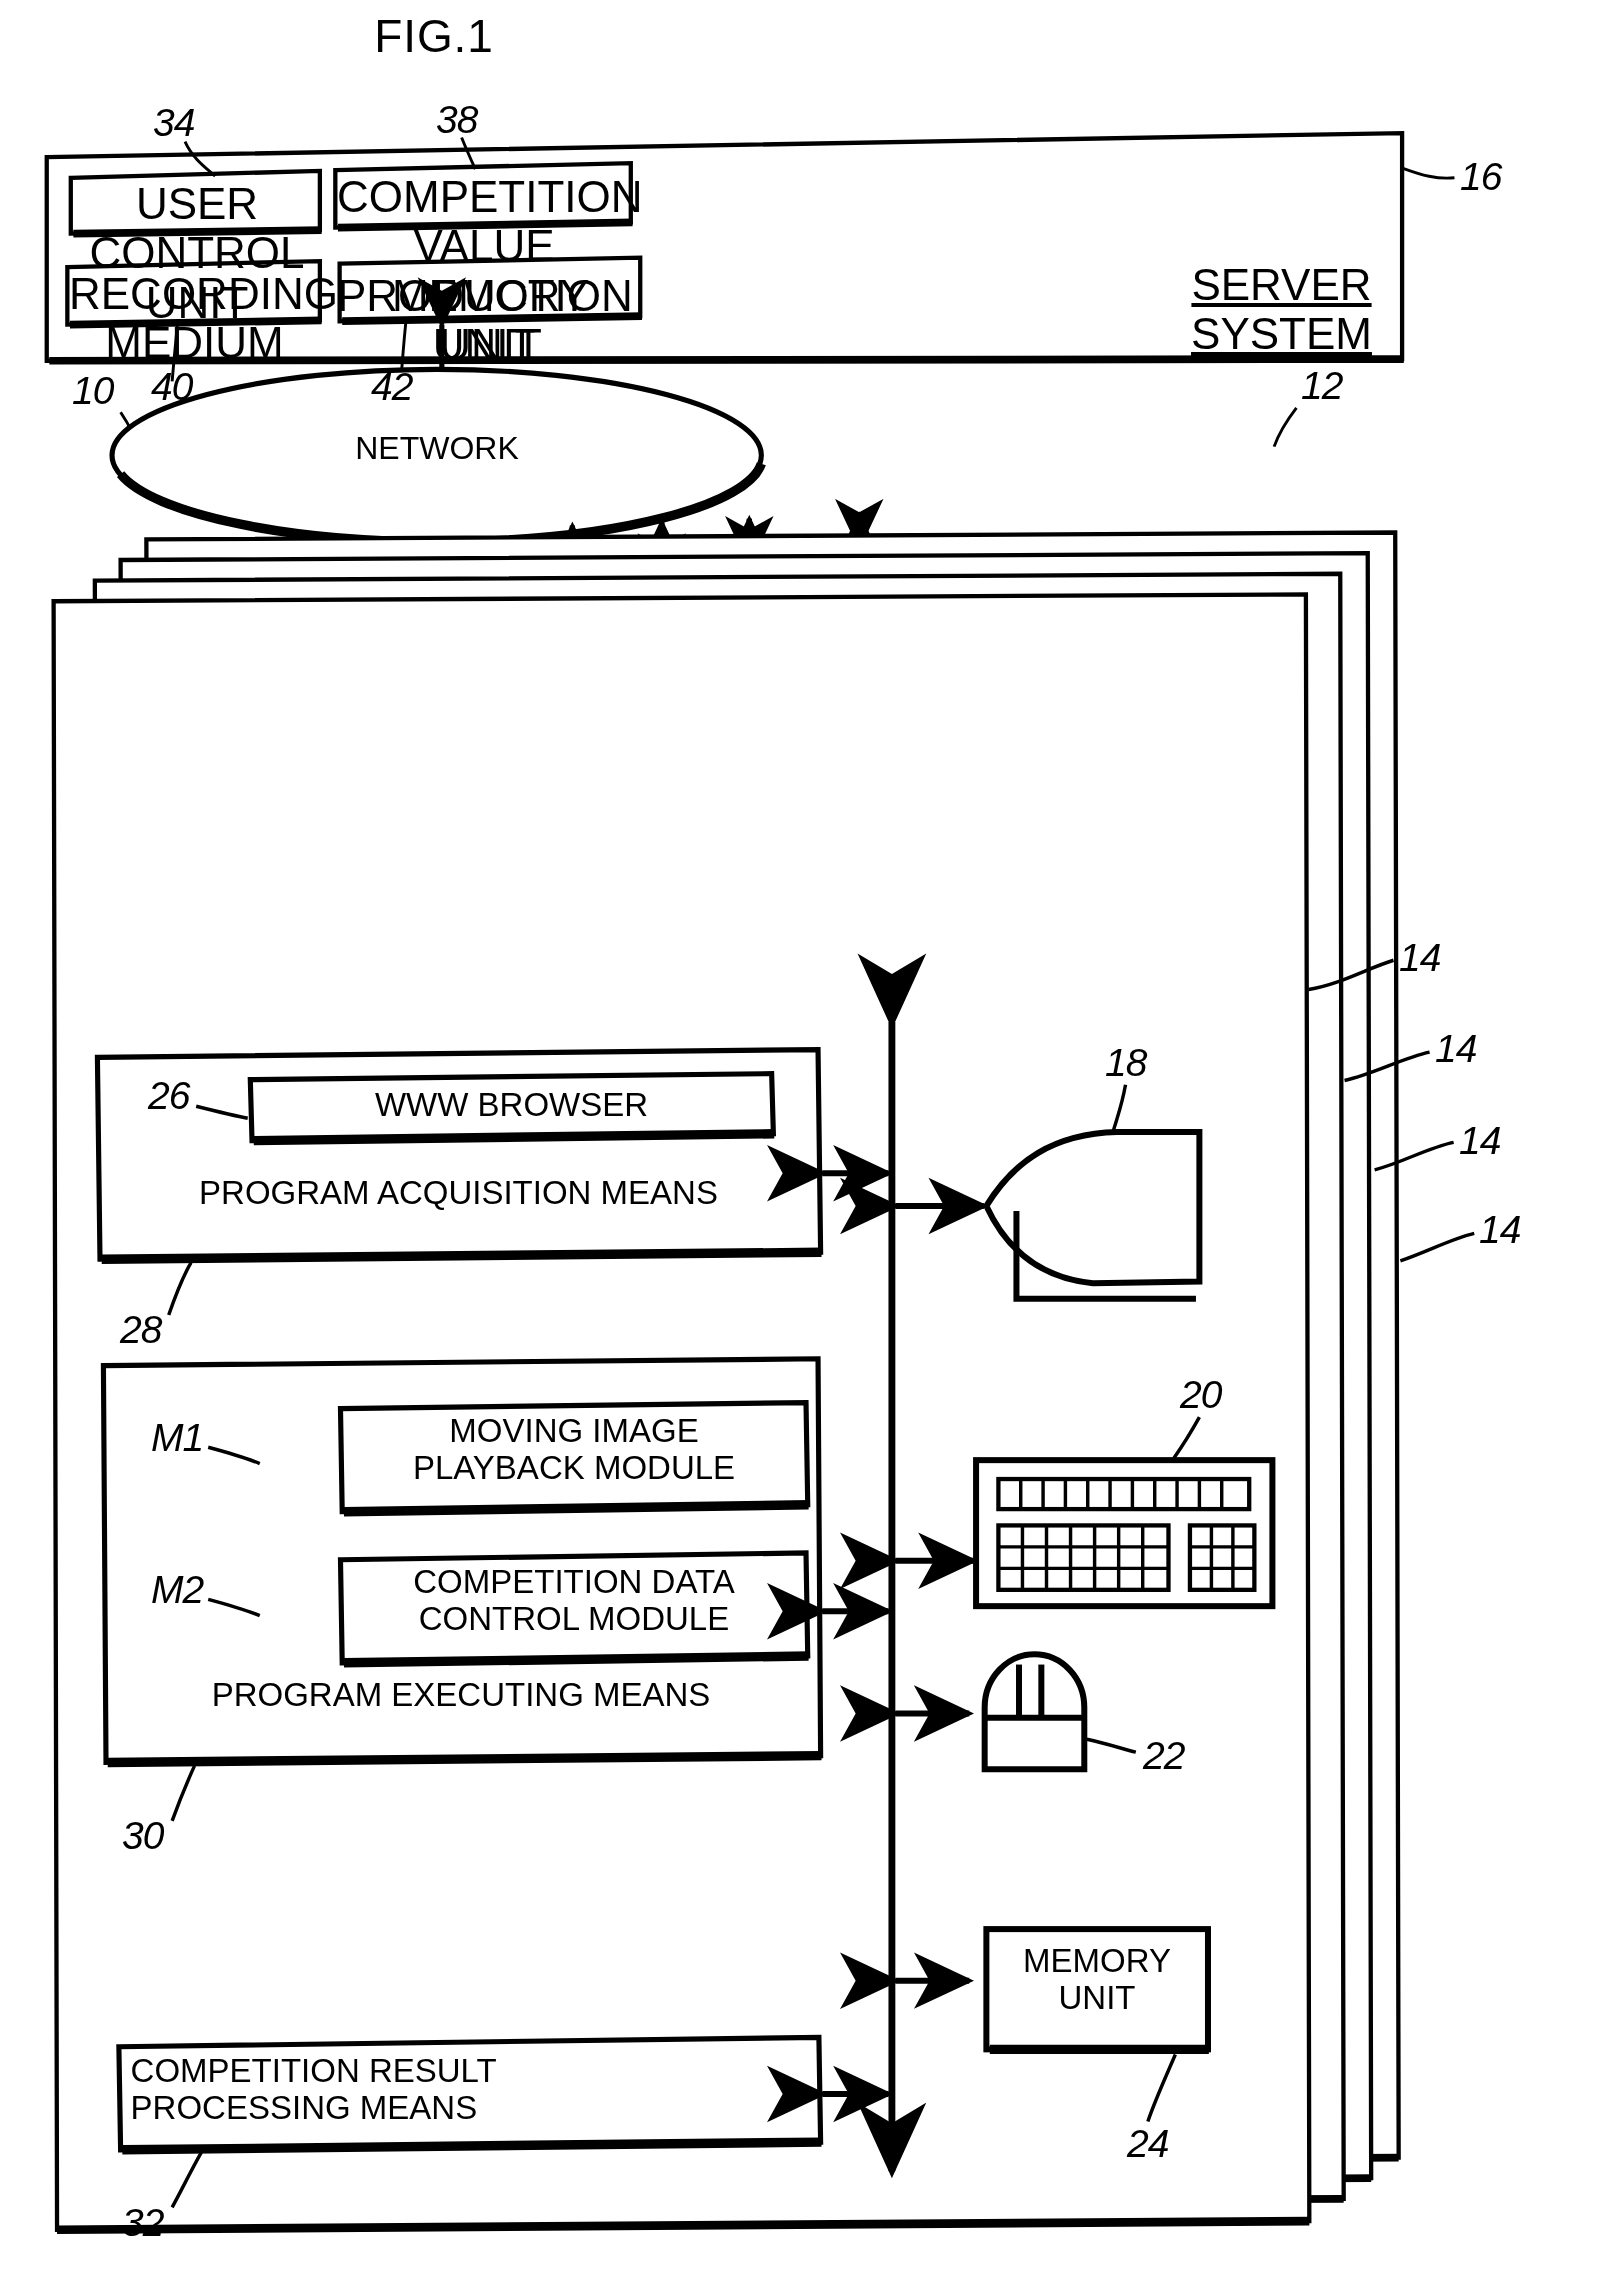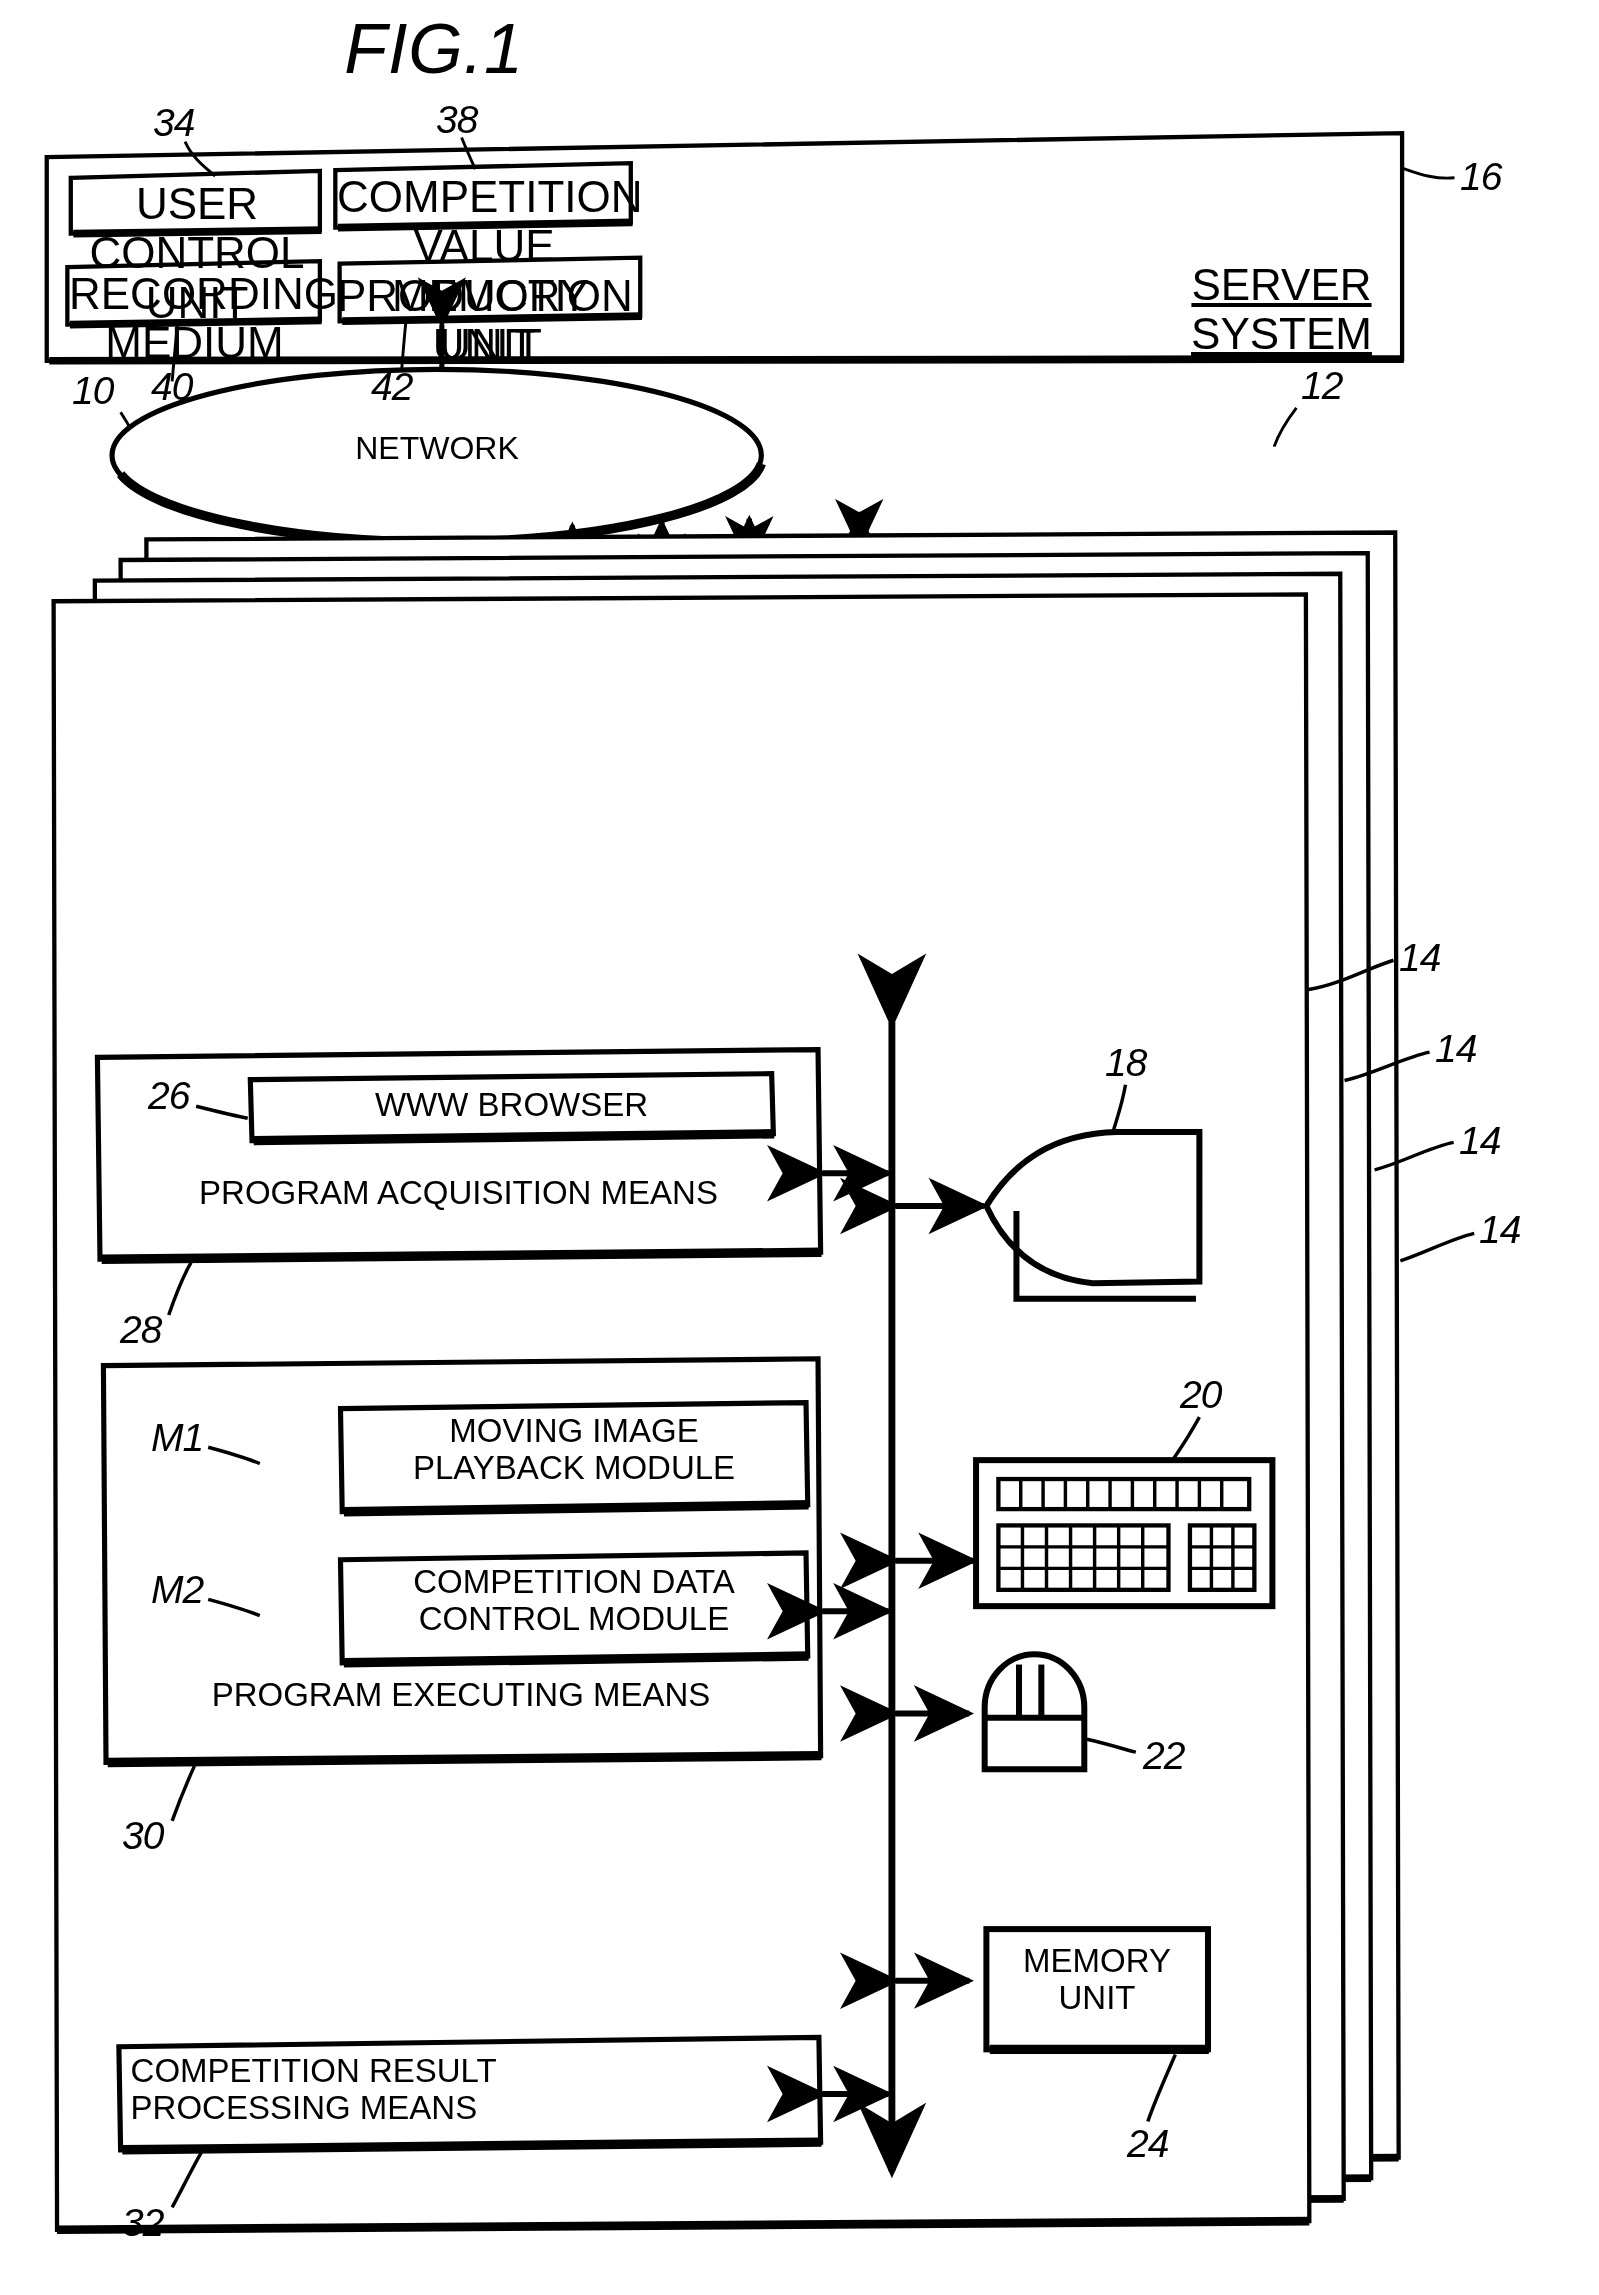--- a/index.html
+++ b/index.html
@@ -24,24 +24,23 @@
     top: 0; left: 0;
     width: 1600px;
     height: 2295px;
   }
   .fig-title {
     position: absolute;
     left: 0;
     top: 8.6px;
     width: 868px;
     text-align: center;
-    font-size: 70px;
+    font-size: 46px;
     letter-spacing: 0.9px;
     font-family: "Liberation Sans", sans-serif;
-    font-style: italic;
   }
   .lbl {
     position: absolute;
     font-family: "Liberation Sans", sans-serif;
     text-align: center;
     line-height: 1.12;
     white-space: pre-line;
     pointer-events: none;
   }
   .refnum {

